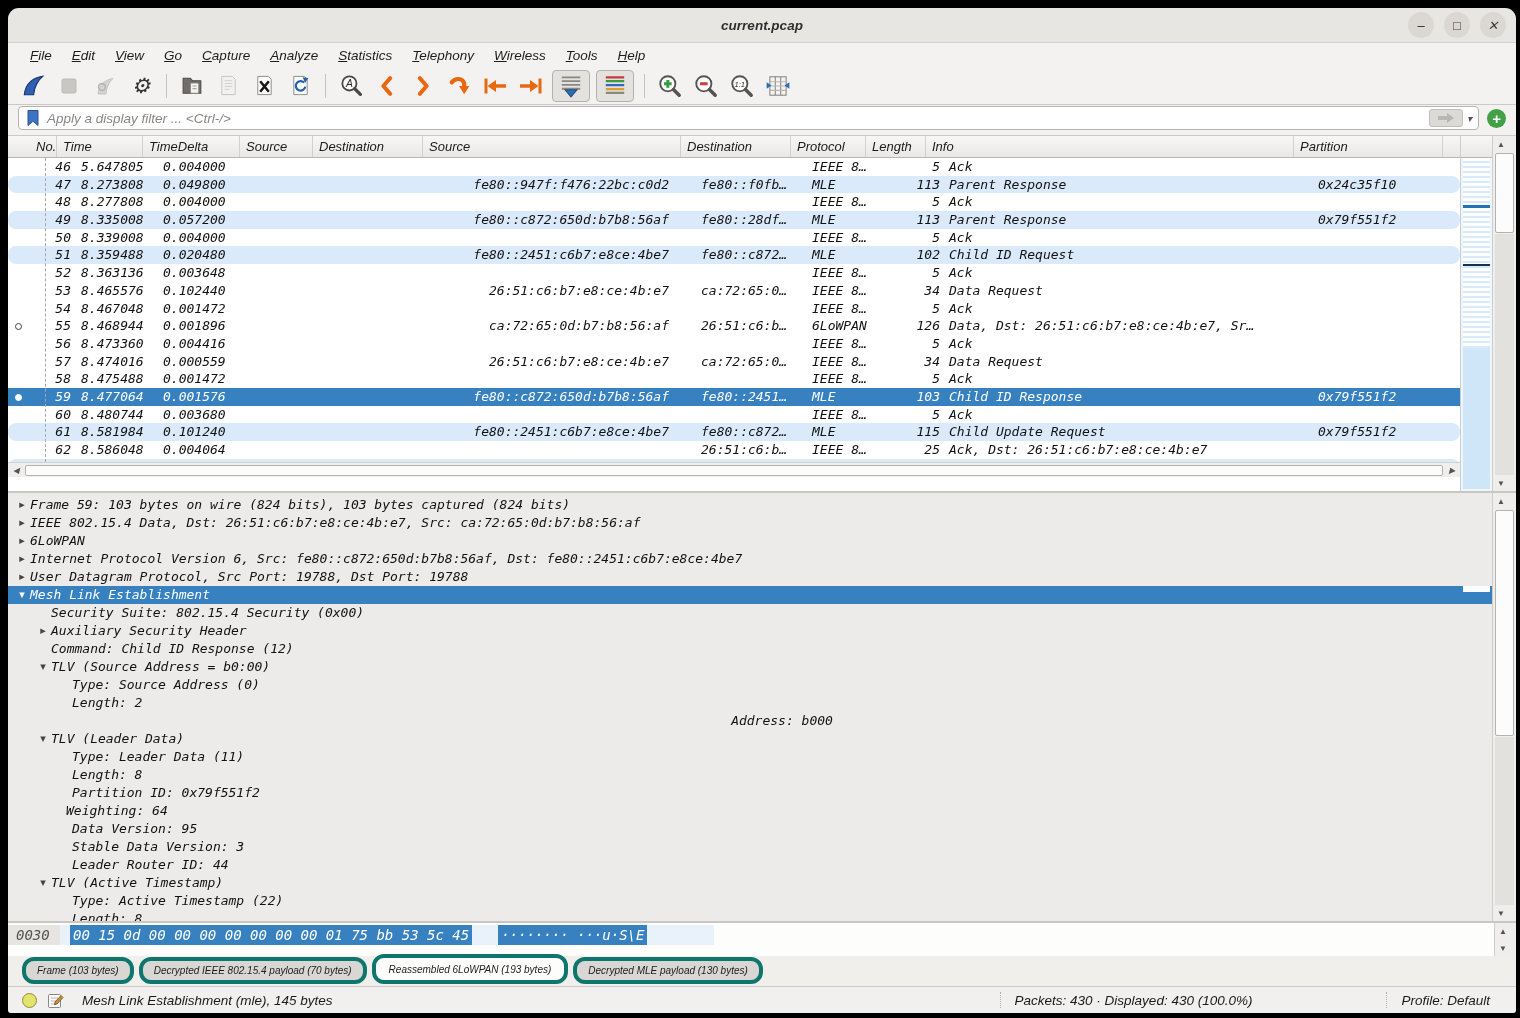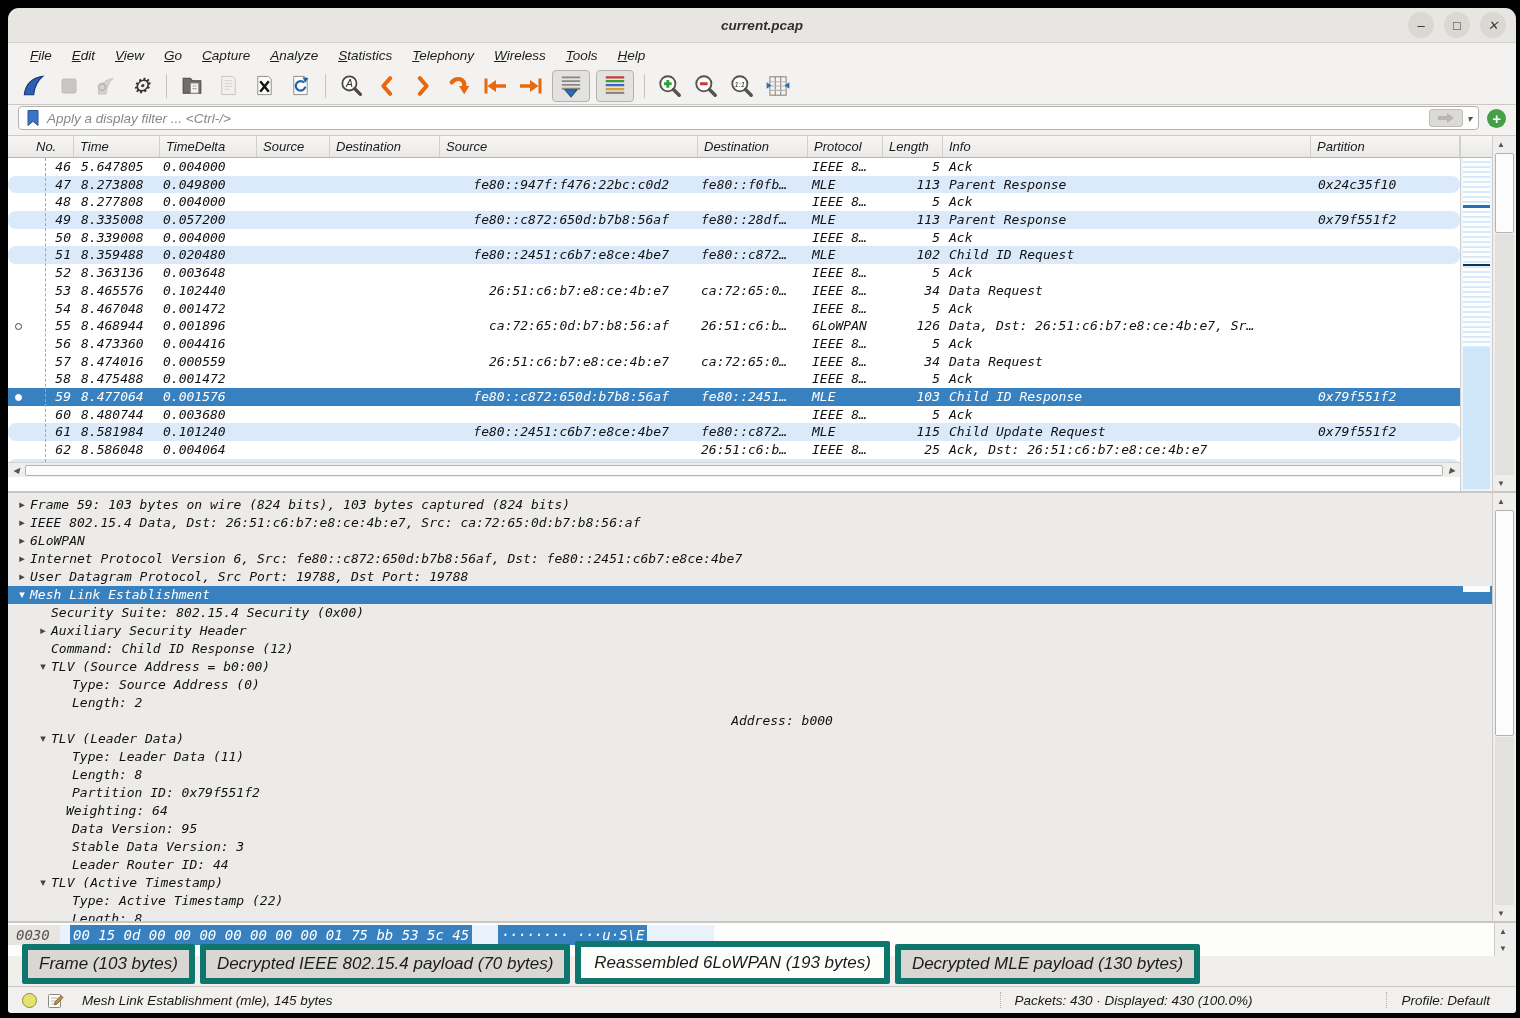--- a/index.html
+++ b/index.html
@@ -96,22 +96,22 @@
     font-size:14px;background:#e9f2fb;width:706px;}
   .hexoff{width:52px;background:#e7e5e1;color:#57534e;padding-left:8px;flex:0 0 auto;}
   .hexbytes{background:#3781c1;color:#fff;margin-left:10px;padding:0 3px;flex:0 0 auto;}
   .hexgap{width:26px;flex:0 0 auto;}
   .hexascii{background:#3781c1;color:#fff;padding:0 3px;flex:0 0 auto;}
   .hexsb{width:22px;border-left:1px solid #cfcdcb;background:#efeeec;display:flex;
     flex-direction:column;justify-content:space-between;flex:0 0 auto;}
   
   .tabsbar{height:30px;background:#f0efec;display:flex;align-items:flex-end;
     padding:0 0 2px 14px;gap:5px;flex:0 0 auto;}
-  .btab{font-size:17px;color:#1c1c1c;background:#d9d7d3;border:6px solid #0f766e;
-    border-radius:2px;padding:4px 11px;white-space:nowrap;}
+  .btab{font-size:10px;color:#1c1c1c;background:#d9d7d3;border:4px solid #0f766e;
+    border-radius:12px;padding:4px 11px;white-space:nowrap;}
   .btab.active{background:#fdfdfc;padding:5.5px 13px;}
   
   .statusbar{height:27px;background:#f1f0ee;border-top:1px solid #cbc9c6;display:flex;
     align-items:center;padding:0 26px 0 14px;font-size:13.5px;color:#1a1a1a;flex:0 0 auto;}
   .expert{width:15px;height:15px;border-radius:50%;background:#e3e36e;border:1.5px solid #8f8f3a;margin-right:10px;flex:0 0 auto;}
   .noteicon{margin-right:18px;flex:0 0 auto;display:flex;}
   .flexspacer{flex:1;}
   .stat-sep{border-left:1px dotted #b3b1ad;height:16px;margin:0 14px;}
   .fixed-spacer{width:120px;}
 </style>
@@ -304,21 +304,21 @@
           </svg>
       </span>
       <span class="caret">▾</span>
     </div>
     <div class="addbtn">+</div>
   </div>
 
   <div class="plist">
     <div class="plist-main">
       <div class="phdr" id="phdr">
-          <div class="phcell" style="width: 66px; padding-left: 28px;">No.</div>
+          <div class="phcell" style="width: 49px; padding-left: 28px;">No.</div>
           <div class="phcell" style="width: 86px;">Time</div>
           <div class="phcell" style="width: 97px;">TimeDelta</div>
           <div class="phcell" style="width: 73px;">Source</div>
           <div class="phcell" style="width: 110px;">Destination</div>
           <div class="phcell" style="width: 258px;">Source</div>
           <div class="phcell" style="width: 110px;">Destination</div>
           <div class="phcell" style="width: 75px;">Protocol</div>
           <div class="phcell" style="width: 60px;">Length</div>
           <div class="phcell" style="width: 368px;">Info</div>
           <div class="phcell" style="width: 149px;">Partition</div>

